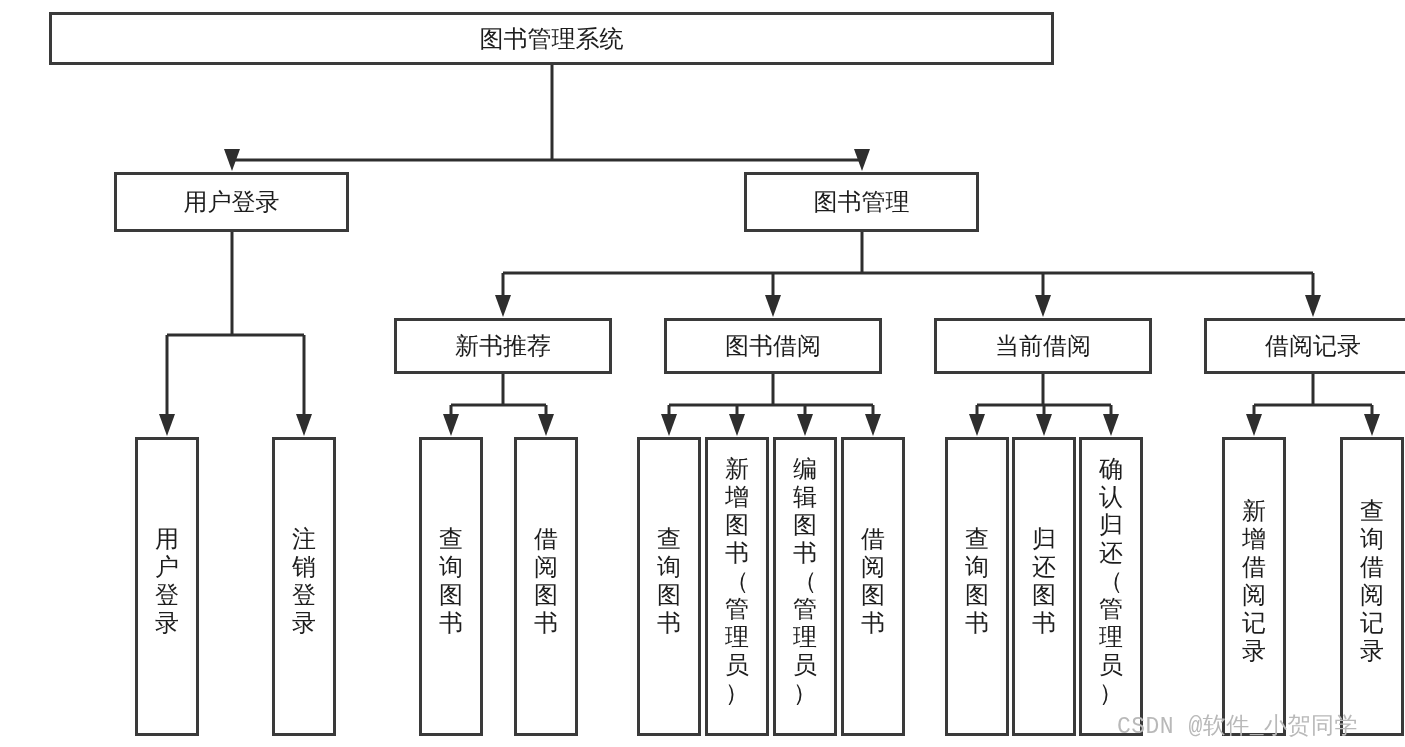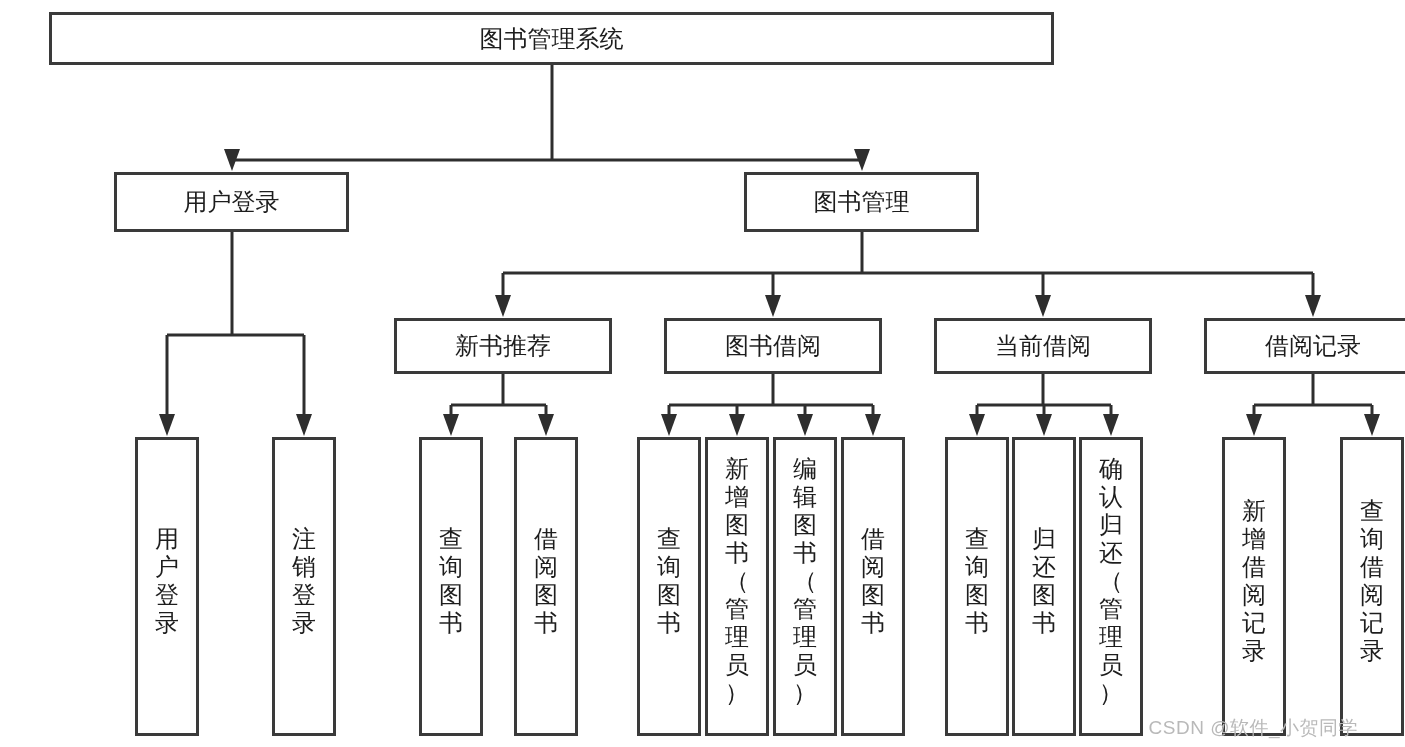--- a/index.html
+++ b/index.html
@@ -53,22 +53,22 @@
   .node-label-v {
     font-family: "DejaVu Sans", "Liberation Sans", sans-serif;
     font-size: 24px;
     fill: #1d1d1d;
     text-anchor: middle;
   }
   .watermark {
     position: absolute;
     right: 14px;
     bottom: 6px;
-    font-family: Liberation Sans, sans-serif;
-    font-size: 19px;
+    font-family: Liberation Mono, monospace;
+    font-size: 23px;
     color: #b9b9b9;
     letter-spacing: 0.5px;
     white-space: nowrap;
     user-select: none;
   }
 </style>
 </head>
 <body>
 
 <div id="diagram-root">

